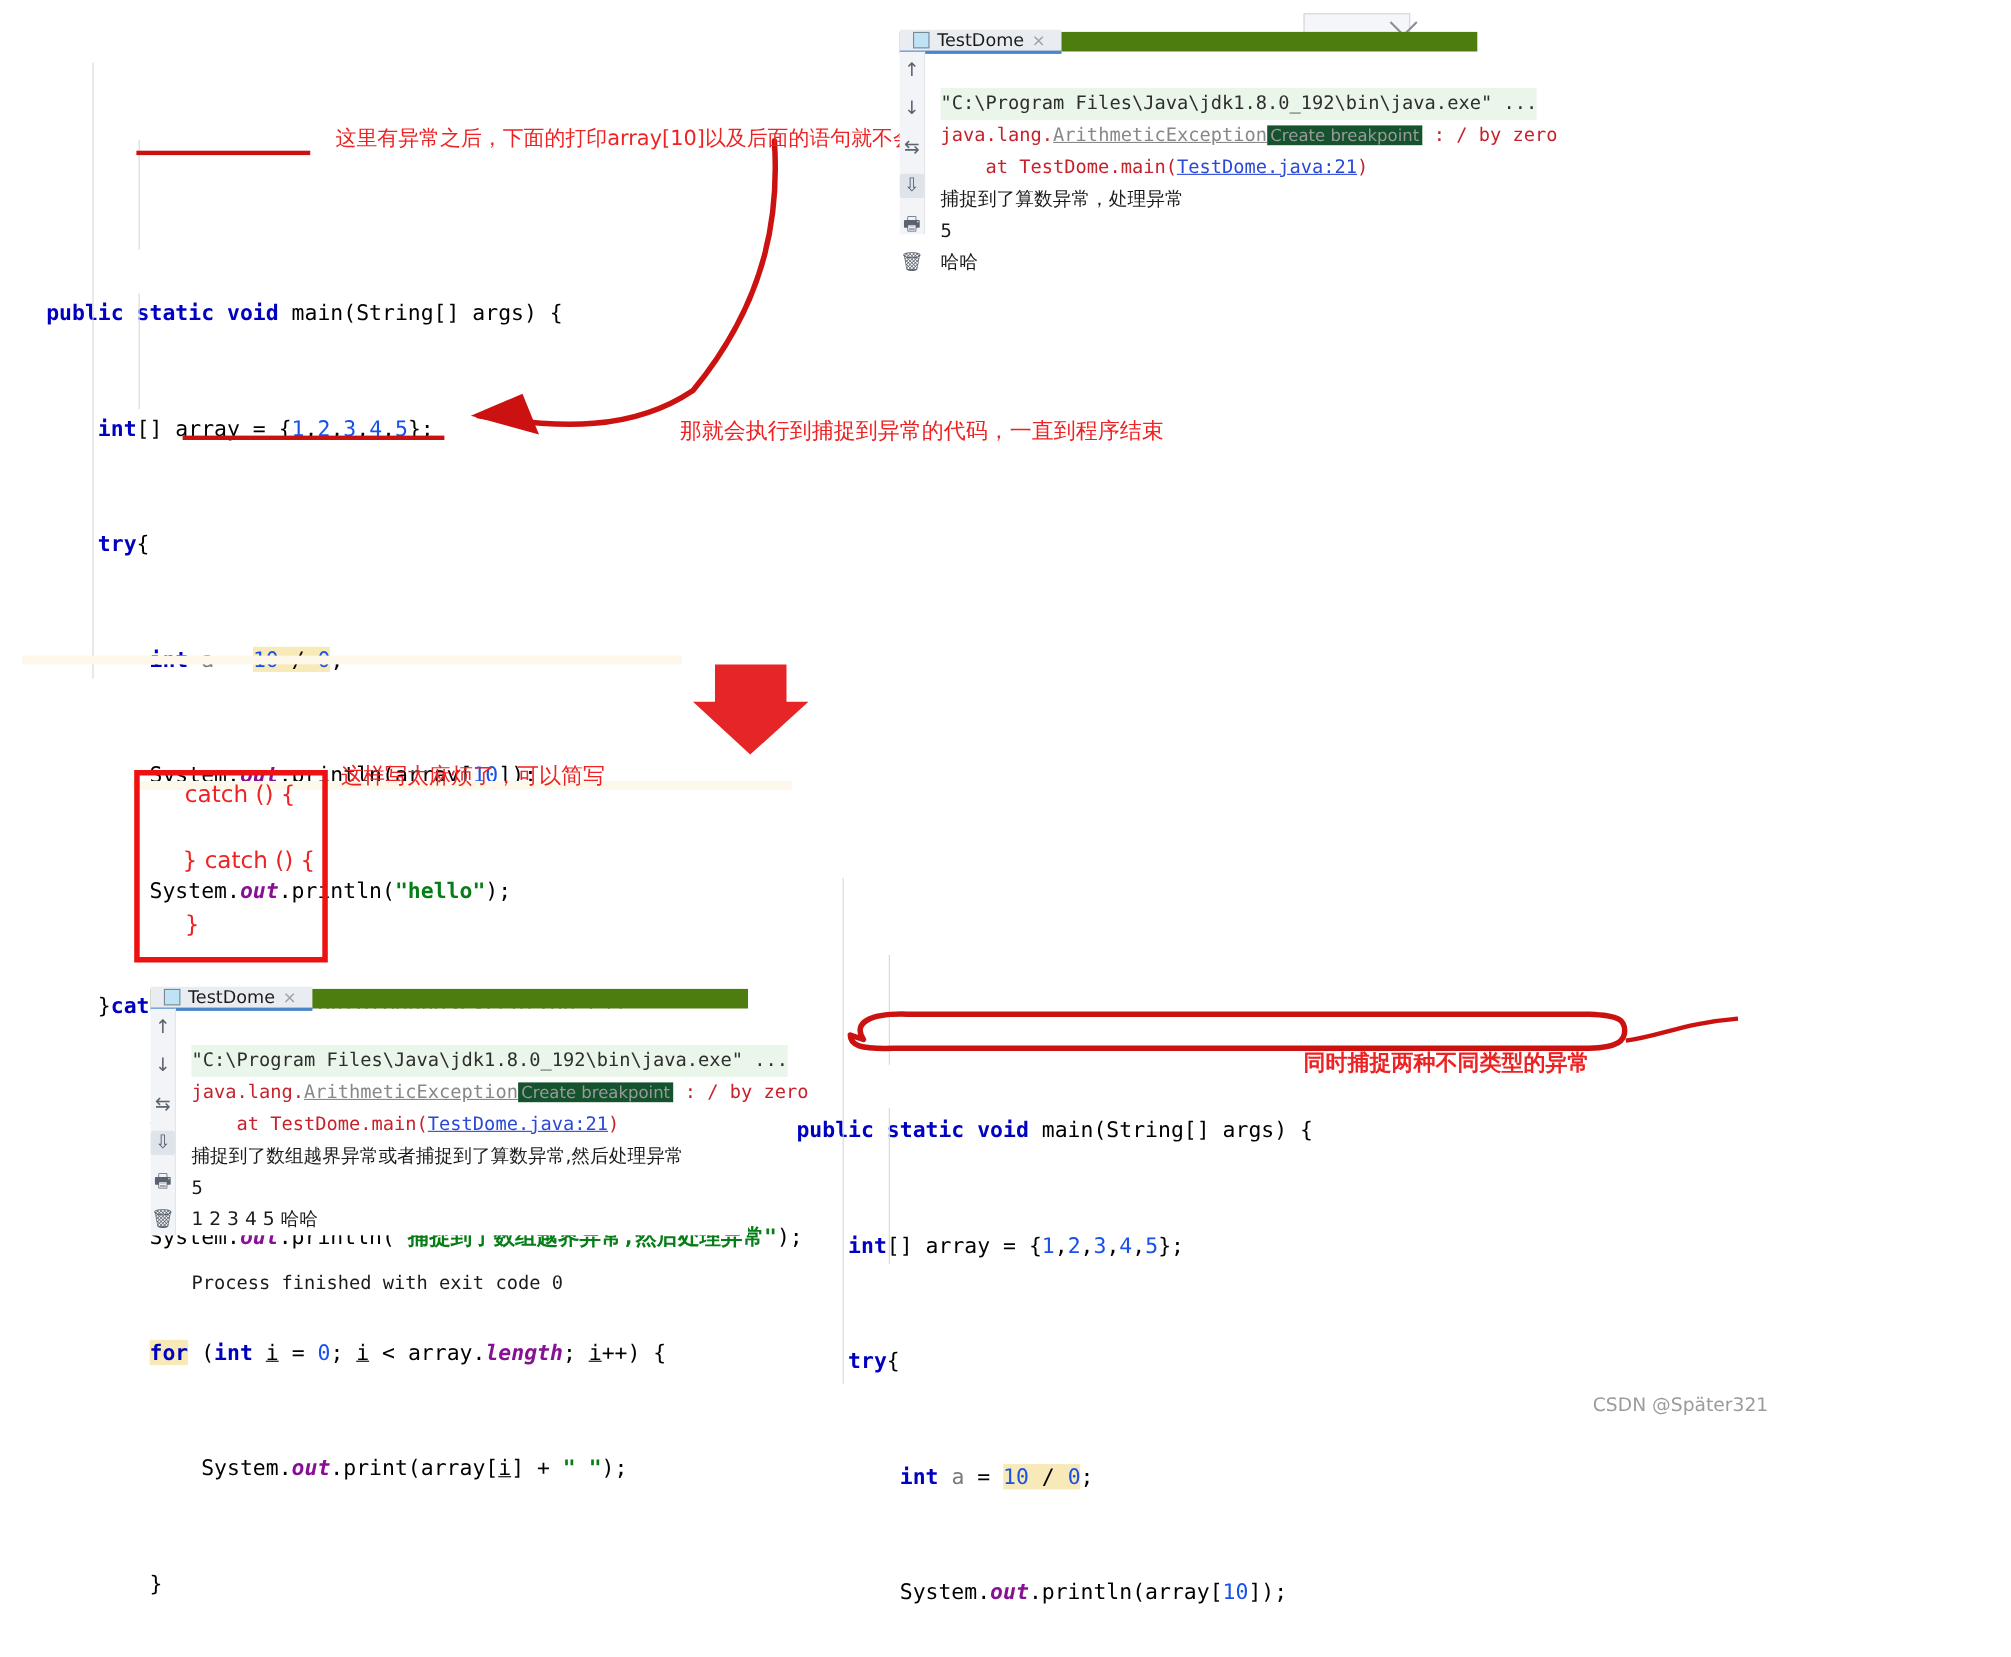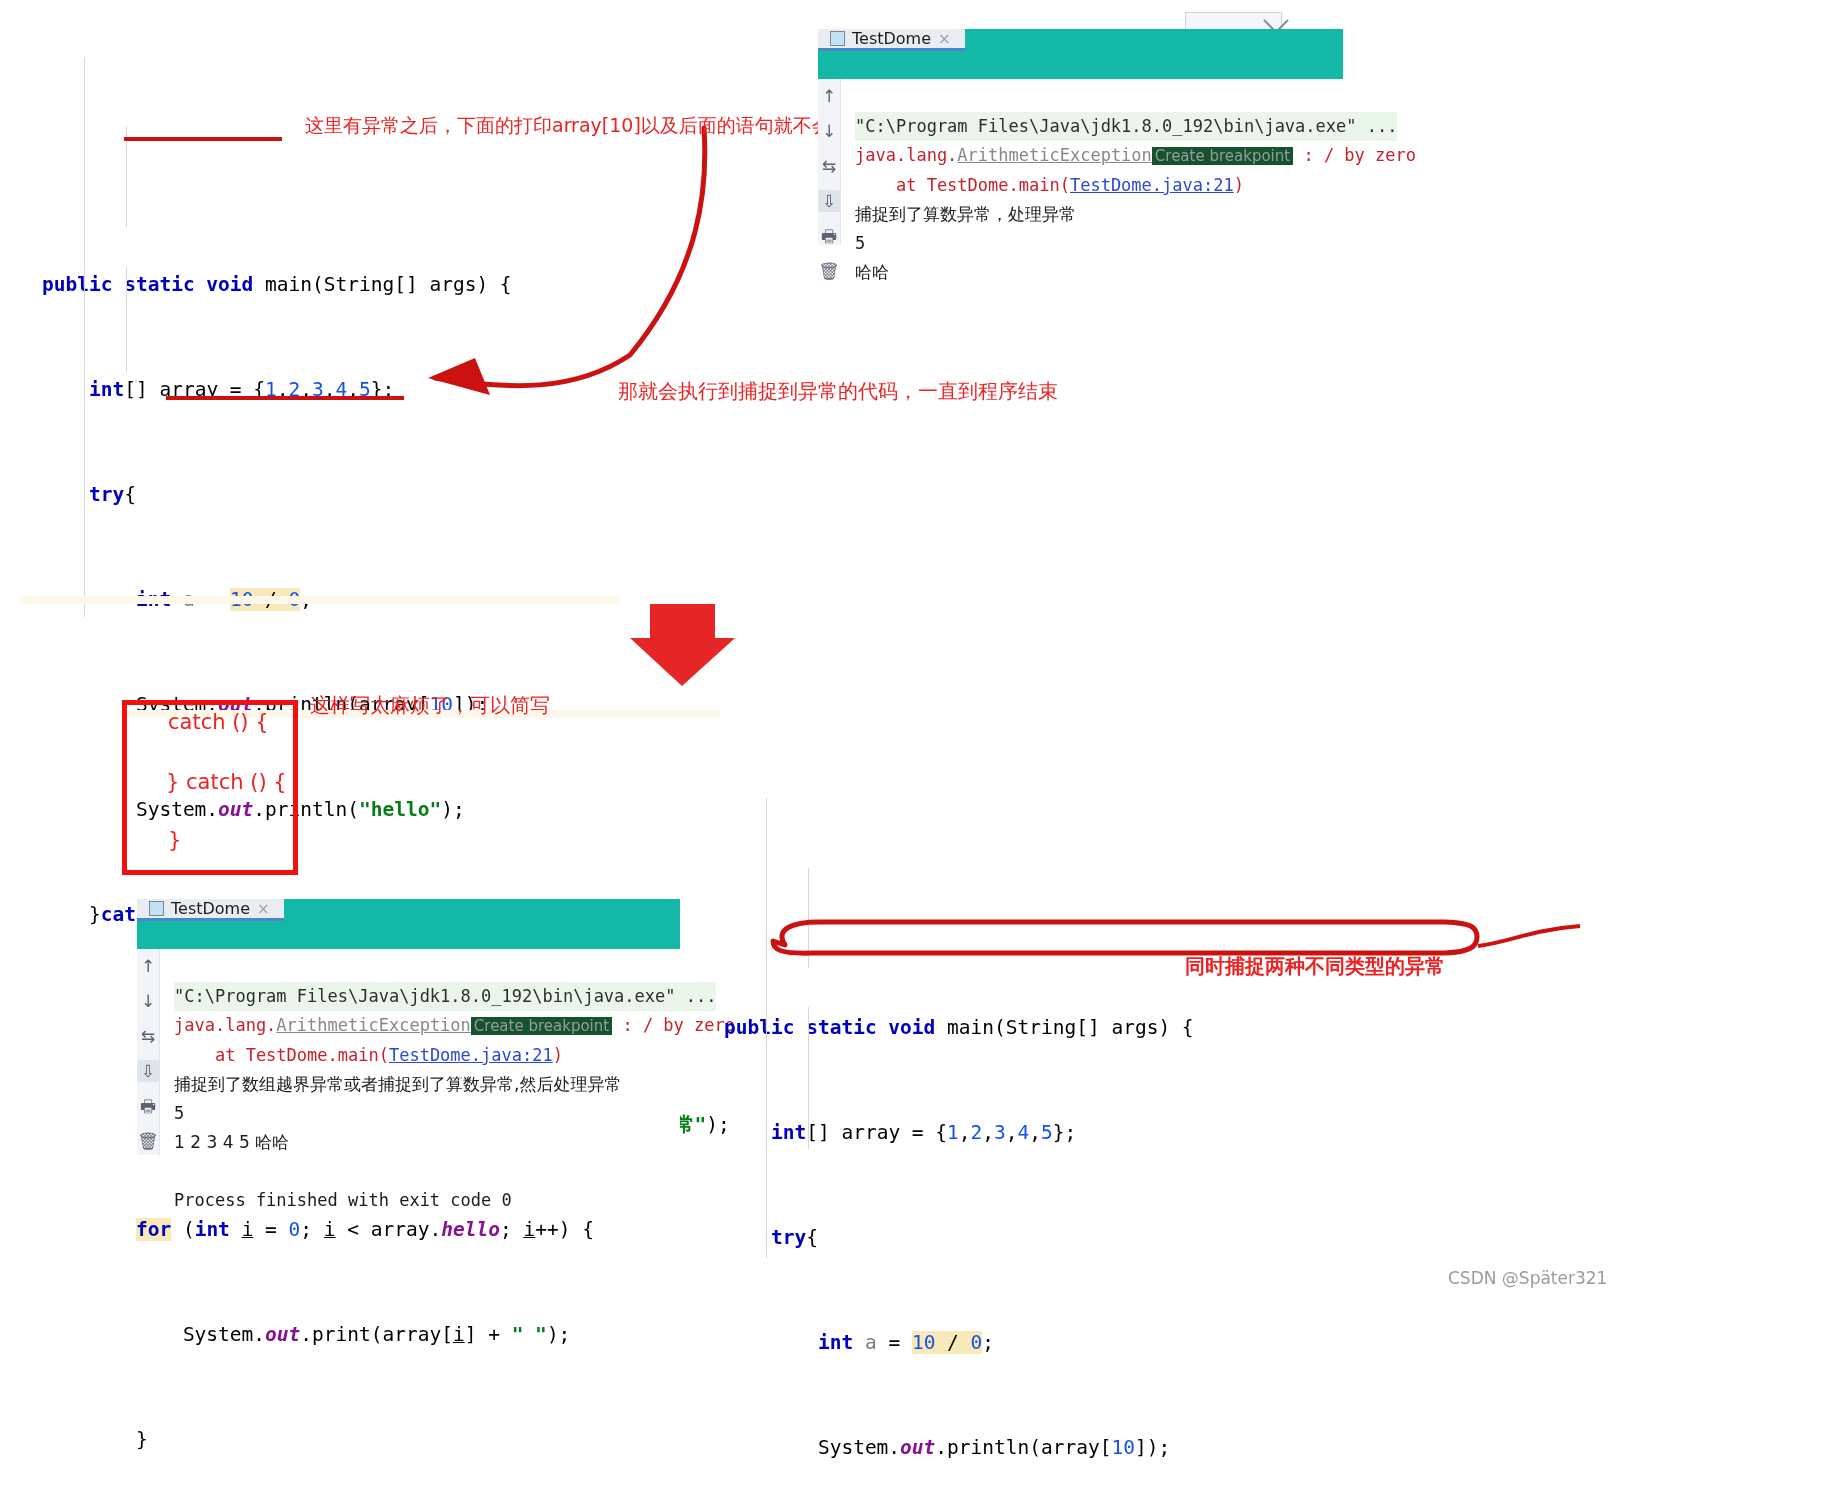--- a/index.html
+++ b/index.html
@@ -66,23 +66,23 @@
     color: #ee2222;
     font-family: "DejaVu Sans", sans-serif;
     font-size: 21px;
     white-space: pre;
   }
 
   
   .console { position: absolute; }
   .console-tabbar {
     display: flex;
-    align-items: flex-start;
-    height: 50px;
-    background: #14b8a6;
+    align-items: center;
+    height: 18px;
+    background: #4d7c0f;
   }
   .console-tab {
     display: flex;
     align-items: center;
     gap: 7px;
     padding: 0 14px 0 12px;
     background: #e9edf2;
     border-bottom: 3px solid #4a86c8;
     font-family: "DejaVu Sans", sans-serif;
     font-size: 16px;
@@ -162,21 +162,21 @@
 
   <div><span class="kw">public static void </span>main(String[] args) {</div>
   <div>    <span class="kw">int</span>[] array = {<span class="num">1</span>,<span class="num">2</span>,<span class="num">3</span>,<span class="num">4</span>,<span class="num">5</span>};</div>
   <div>    <span class="kw">try</span>{</div>
   <div>        <span class="kw">int</span> <span class="var">a</span> = <span class="hl"><span class="num">10</span> / <span class="num">0</span></span>;</div>
   <div>        System.<span class="fld">out</span>.println(array[<span class="num">10</span>]);</div>
   <div>        System.<span class="fld">out</span>.println(<span class="str">"hello"</span>);</div>
   <div>    }<span class="kw">catch</span>(ArrayIndexOutOfBoundsException e){</div>
   <div>        e.printStackTrace();</div>
   <div>        System.<span class="fld">out</span>.println(<span class="str">"捕捉到了数组越界异常,然后处理异常"</span>);</div>
-  <div>        <span class="hl2"><span class="kw">for</span></span> (<span class="kw">int</span> <span class="und">i</span> = <span class="num">0</span>; <span class="und">i</span> &lt; array.<span class="fld">hello</span>; <span class="und">i</span>++) {</div>
+  <div>        <span class="hl2"><span class="kw">for</span></span> (<span class="kw">int</span> <span class="und">i</span> = <span class="num">0</span>; <span class="und">i</span> &lt; array.<span class="fld">length</span>; <span class="und">i</span>++) {</div>
   <div>            System.<span class="fld">out</span>.print(array[<span class="und">i</span>] + <span class="str">" "</span>);</div>
   <div>        }</div>
   
   
   
   
   
   
   
   

